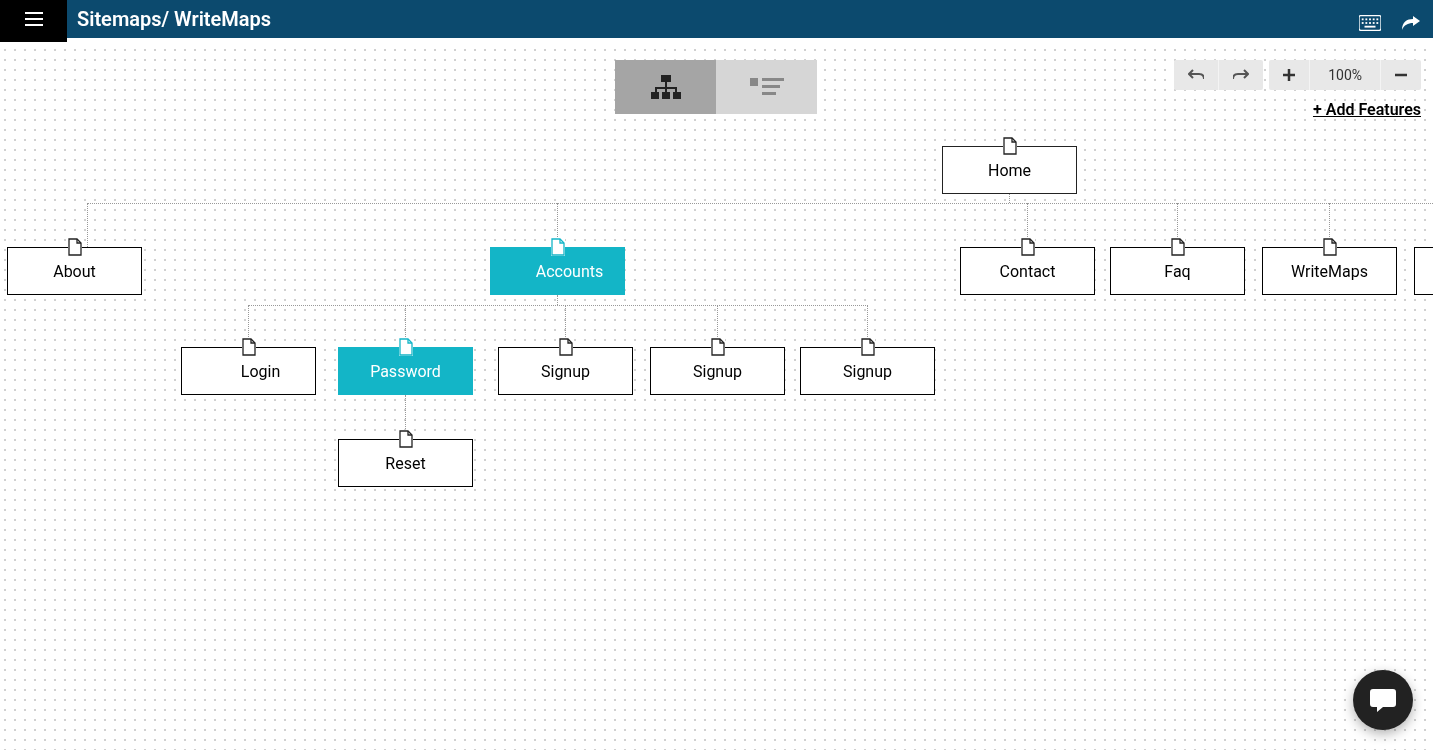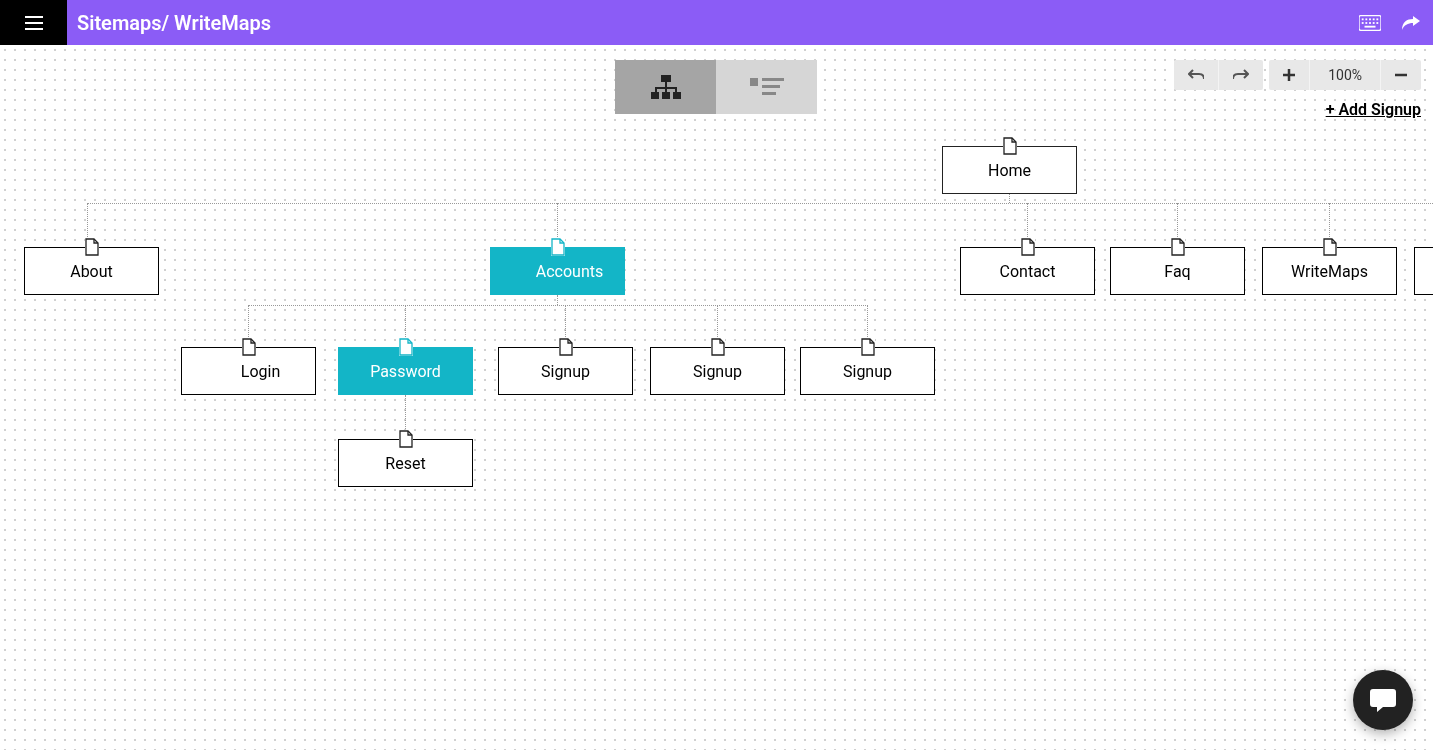--- a/index.html
+++ b/index.html
@@ -13,22 +13,22 @@
       width: 1433px;
       height: 750px;
       position: relative;
       overflow: hidden;
     }
     
     
     .header {
       display: flex;
       align-items: center;
-      height: 45px;
-      background: #8b5cf6;
+      height: 38px;
+      background: #0c4a6e;
       color: #fff;
       position: relative;
     }
     .hamburger-btn {
       width: 67px;
       height: 45px;
       display: flex;
       align-items: center;
       justify-content: center;
       background: #000;
@@ -307,21 +307,21 @@
       </div>
       <div class="tool-btn zoom-level">100%</div>
       <div class="tool-btn">
         <svg width="12" height="12" viewBox="0 0 12 12" stroke="#333" stroke-width="2.5">
           <line x1="0" y1="6" x2="12" y2="6"></line>
         </svg>
       </div>
     </div>
   </div>
 
-  <div class="add-section">+ Add Signup</div>
+  <div class="add-section">+ Add Features</div>
 
   <div class="connector-v" style="left:1009px; top:149px; height:9px;"></div>
 
   <div class="connector-h" style="left:87px; top:158px; width:1346px;"></div>
 
   <div class="connector-v" style="left:87px; top:158px; height:44px;"></div>
   <div class="connector-v" style="left:557px; top:158px; height:44px;"></div>
   <div class="connector-v" style="left:1027px; top:158px; height:44px;"></div>
   <div class="connector-v" style="left:1177px; top:158px; height:44px;"></div>
   <div class="connector-v" style="left:1329px; top:158px; height:44px;"></div>
@@ -337,21 +337,21 @@
   <div class="connector-v" style="left:405px; top:350px; height:52px;"></div>
 
   <div id="nodes-container">
       <div class="node" style="left: 942px; top: 101px;">
         <div class="node-file-icon"><svg width="14" height="18" viewBox="0 0 14 18" fill="#fff">
   <path d="M1 1 L9 1 L13 5 L13 17 L1 17 Z" stroke="#222" stroke-width="1.3" fill="#fff"></path>
   <polyline points="9,1 9,5 13,5" stroke="#222" stroke-width="1.3" fill="none"></polyline>
 </svg></div>
         <span>Home</span>
       </div>
-      <div class="node thin-border" style="left: 24px; top: 202px;">
+      <div class="node thin-border" style="left: 7px; top: 202px;">
         <div class="node-file-icon"><svg width="14" height="18" viewBox="0 0 14 18" fill="#fff">
   <path d="M1 1 L9 1 L13 5 L13 17 L1 17 Z" stroke="#222" stroke-width="1.3" fill="#fff"></path>
   <polyline points="9,1 9,5 13,5" stroke="#222" stroke-width="1.3" fill="none"></polyline>
 </svg></div>
         <span>About</span>
       </div>
       <div class="node selected thin-border" style="left: 490px; top: 202px; padding-left: 24px;">
         <div class="node-file-icon"><svg width="14" height="18" viewBox="0 0 14 18" fill="#fff">
   <path d="M1 1 L9 1 L13 5 L13 17 L1 17 Z" stroke="#222" stroke-width="1.3" fill="#fff"></path>
   <polyline points="9,1 9,5 13,5" stroke="#222" stroke-width="1.3" fill="none"></polyline>

